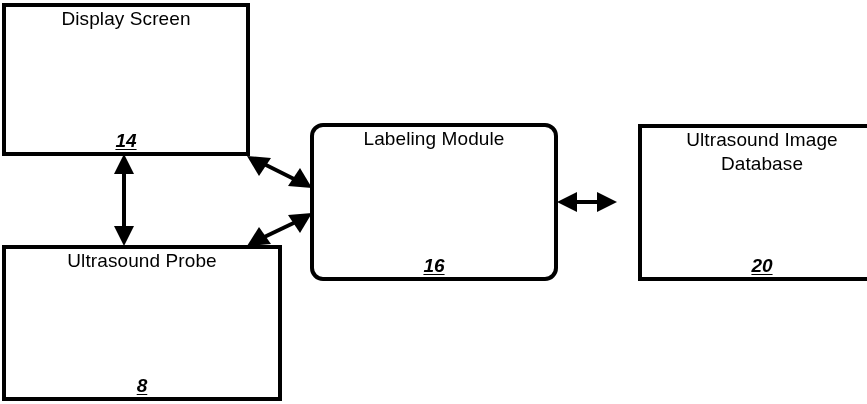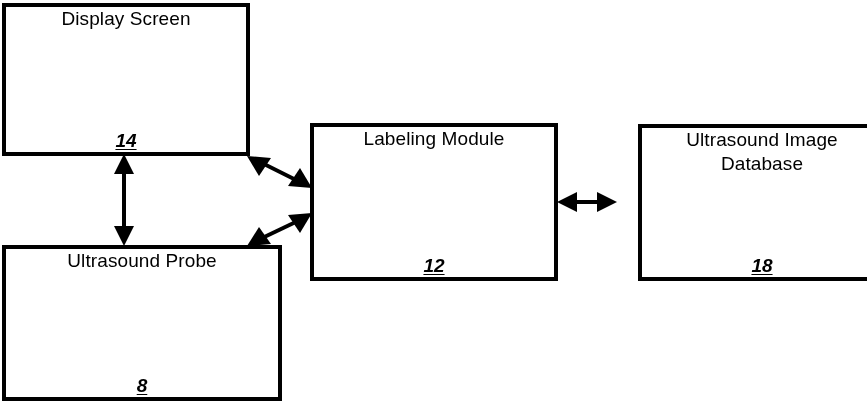--- a/index.html
+++ b/index.html
@@ -59,20 +59,21 @@
     left: 2px;
     top: 245px;
     width: 280px;
     height: 156px;
   }
   #box-labeling-module {
     left: 310px;
     top: 123px;
     width: 248px;
     height: 158px;
+    border-radius: 13px;
   }
   #box-ultrasound-image-database {
     left: 638px;
     top: 124px;
     width: 248px;
     height: 157px;
   }
   .connector-layer {
     position: absolute;
     left: 0;
@@ -129,22 +130,22 @@
     <span class="node-ref">14</span>
   </div>
 
   <div class="node-box" id="box-ultrasound-probe">
     <span class="node-title">Ultrasound Probe</span>
     <span class="node-ref">8</span>
   </div>
 
   <div class="node-box" id="box-labeling-module">
     <span class="node-title">Labeling Module</span>
-    <span class="node-ref">12</span>
+    <span class="node-ref">16</span>
   </div>
 
   <div class="node-box" id="box-ultrasound-image-database">
     <span class="node-title">Ultrasound Image
 Database</span>
-    <span class="node-ref">18</span>
+    <span class="node-ref">20</span>
   </div>
 
 </div>
 
 </body></html>

